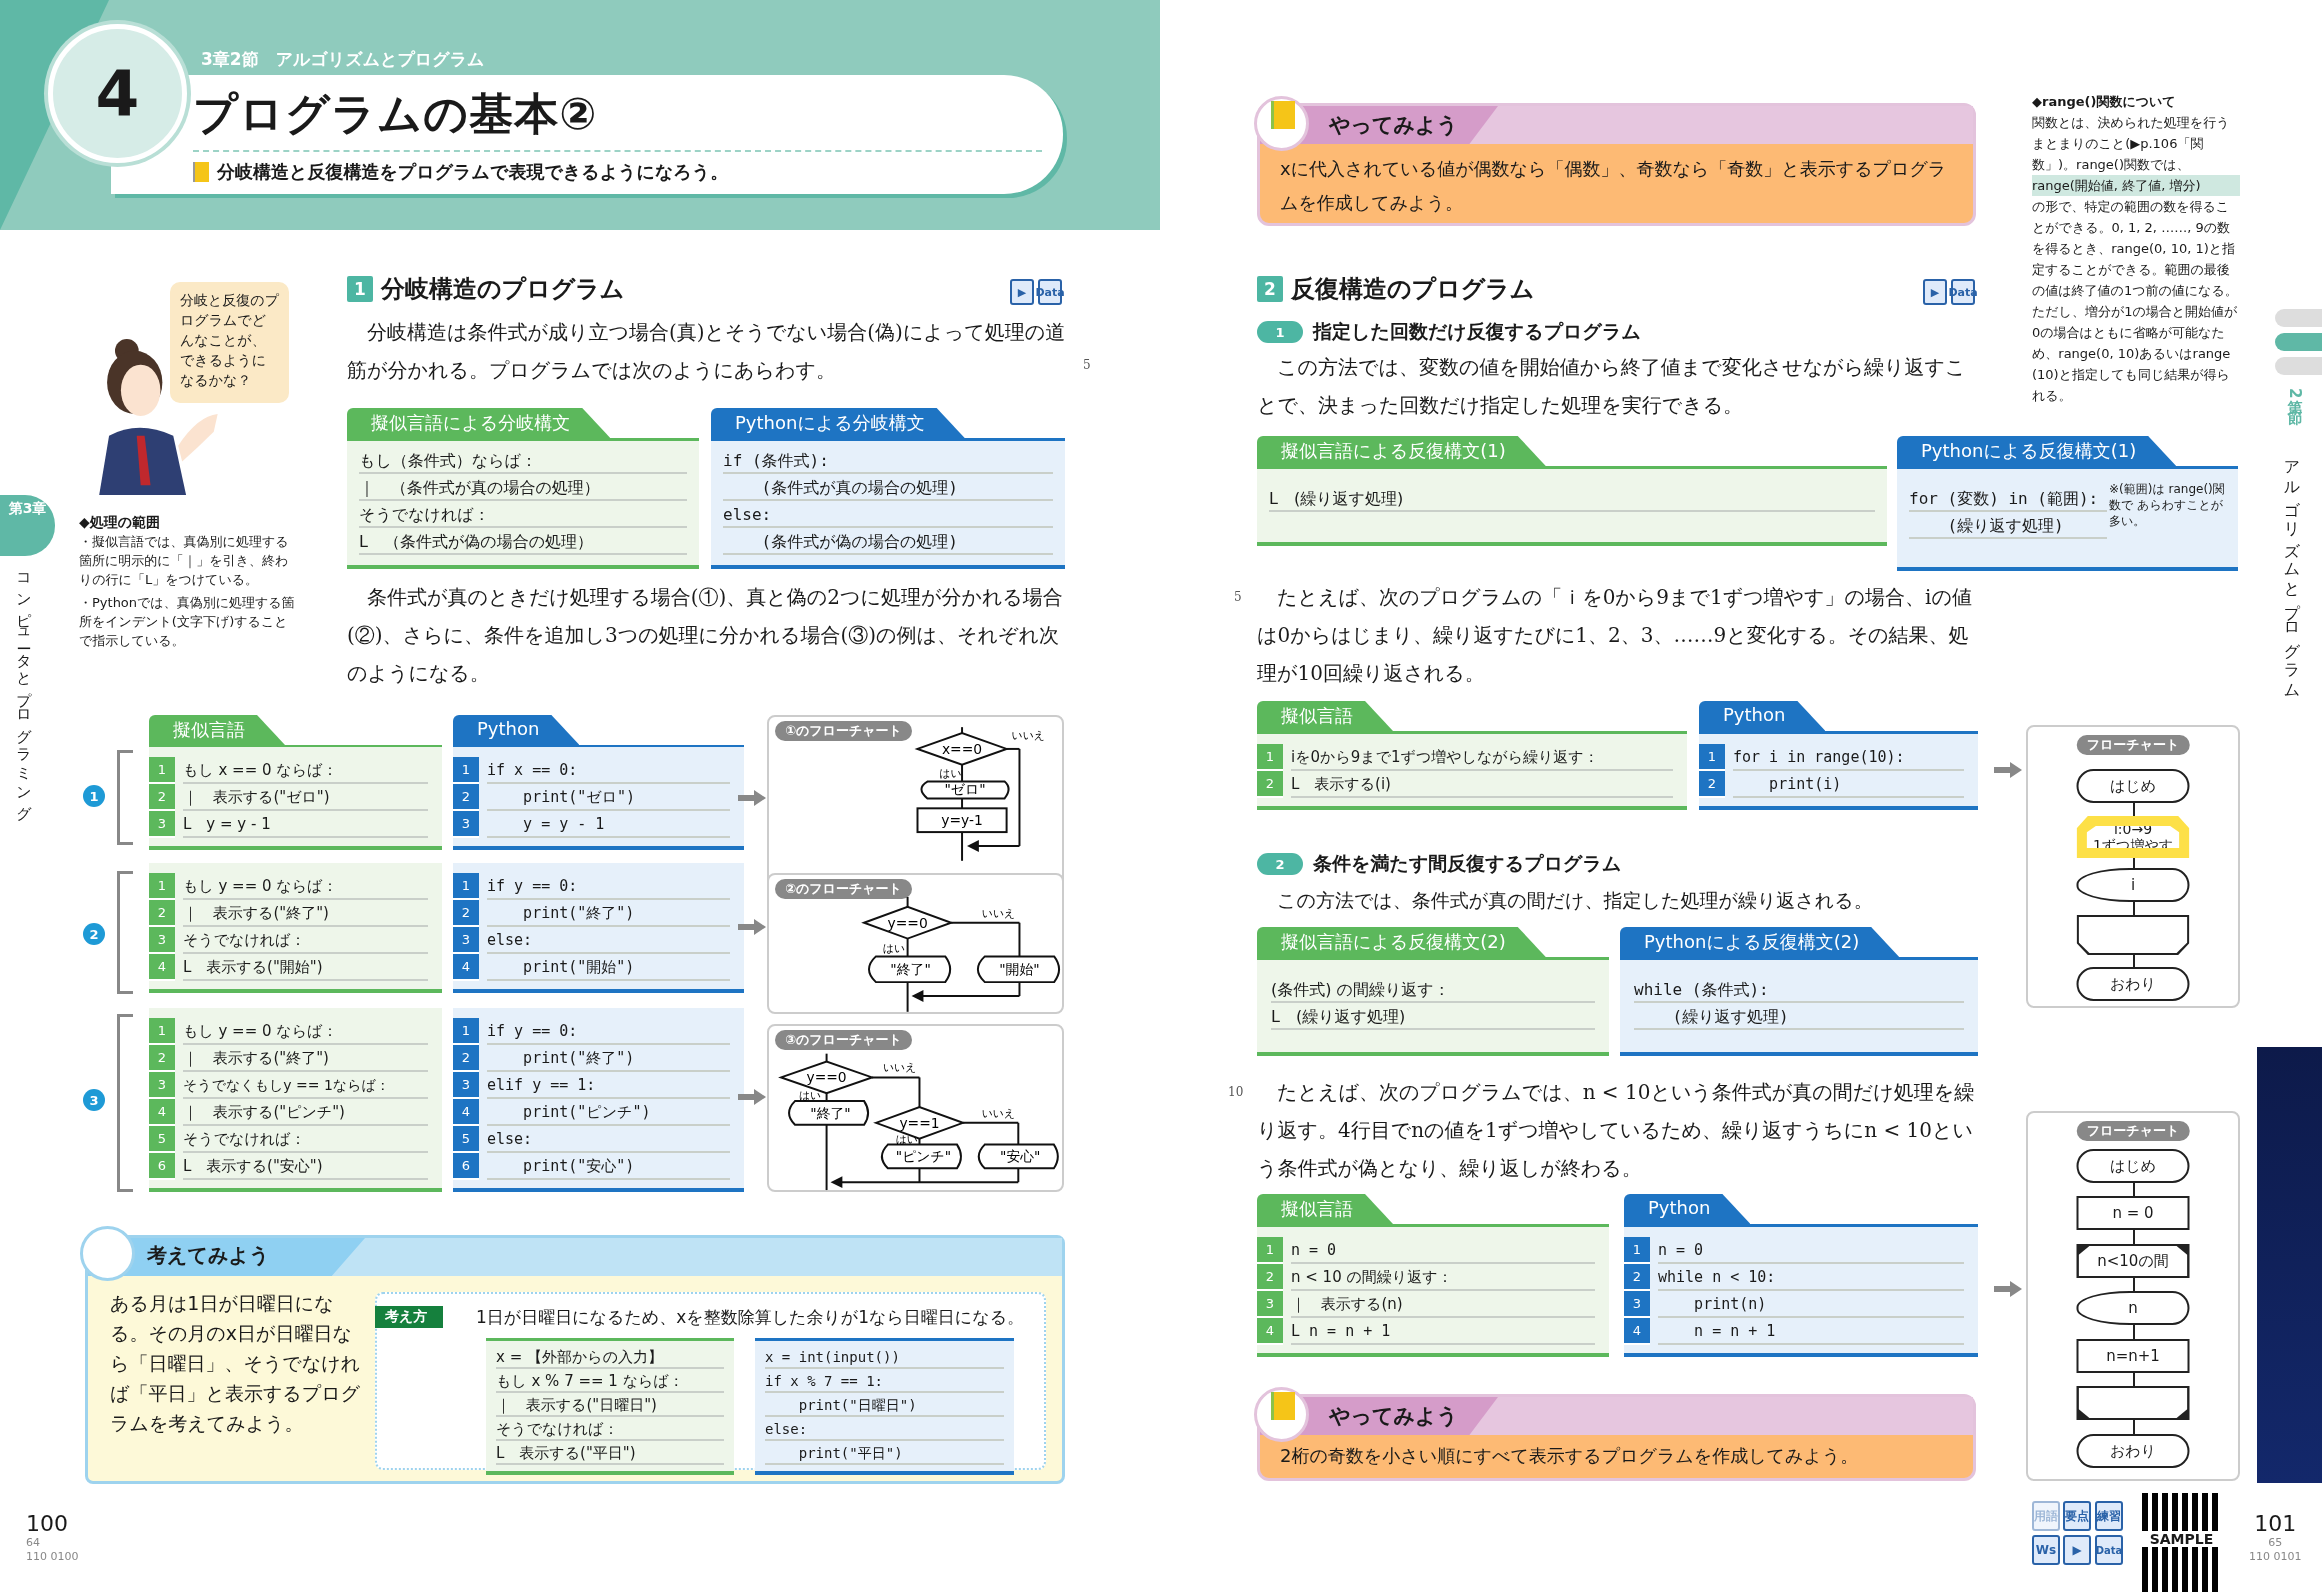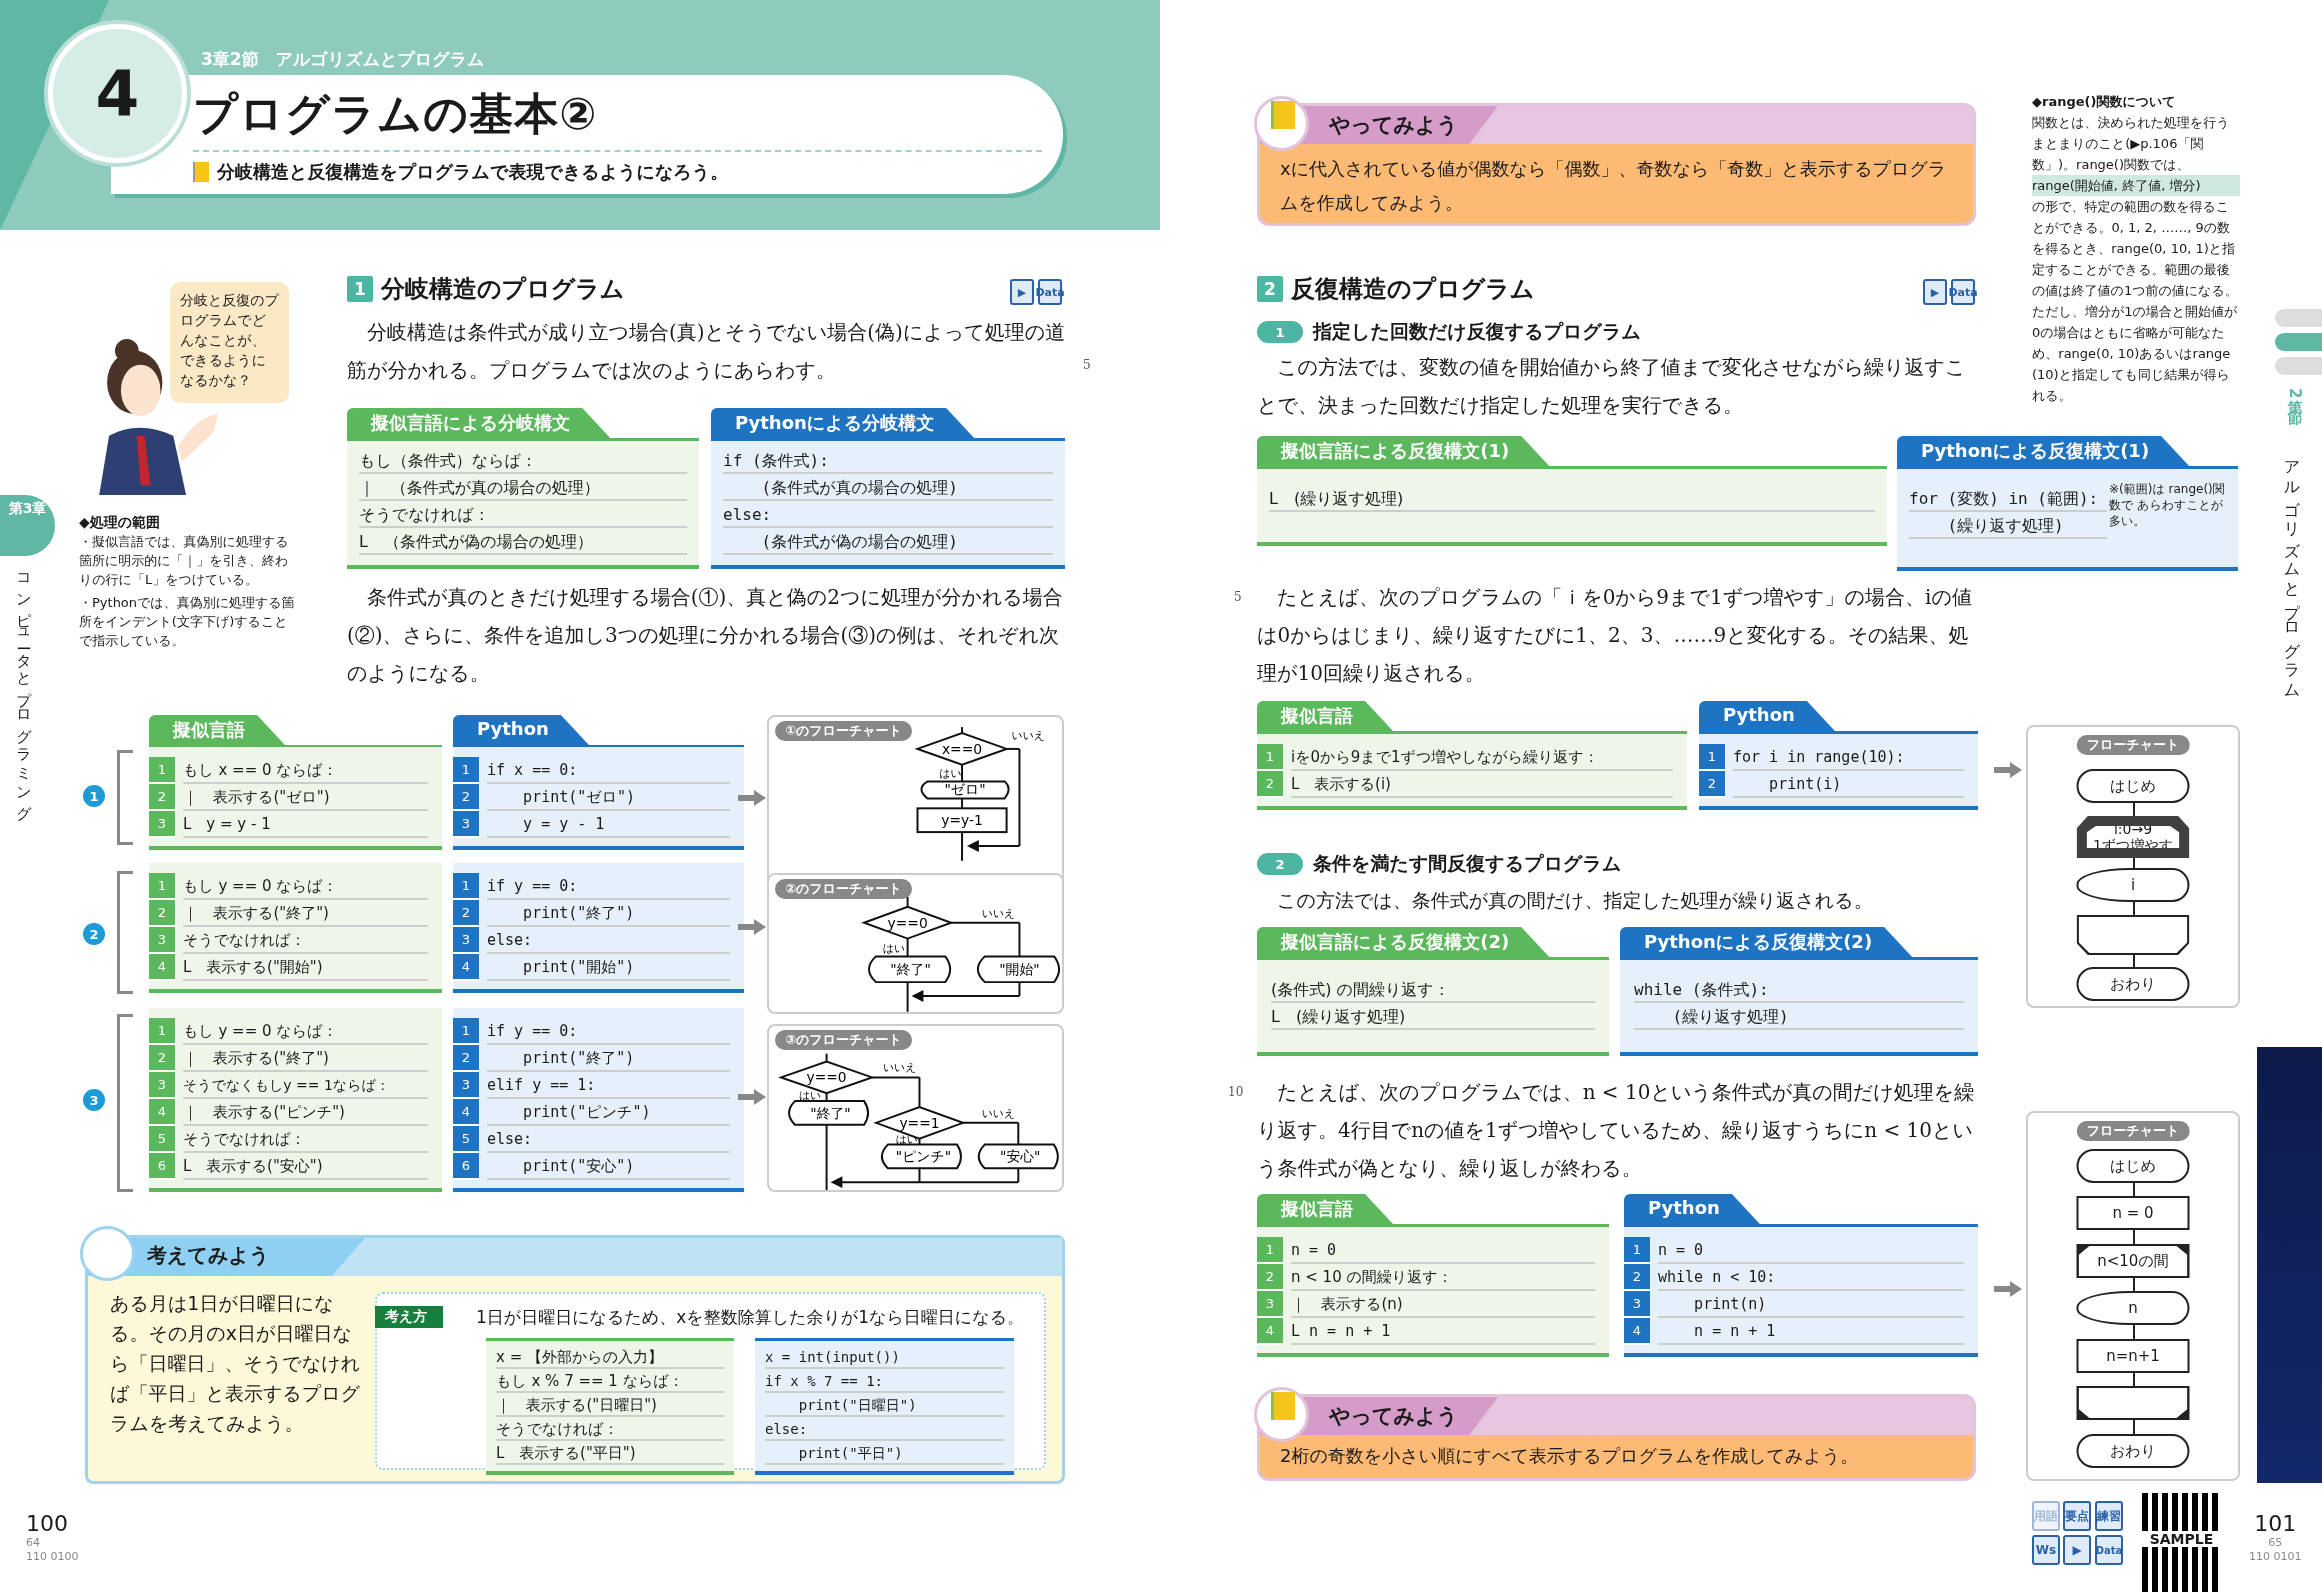--- a/index.html
+++ b/index.html
@@ -29,21 +29,21 @@
 .person{left:79px;top:337px;width:149px;height:158px}
 .note-l{left:79px;top:513px;width:218px;font-size:13px;line-height:19px}
 .note-l b{font-size:14px}
 .h2{font-size:24px;font-weight:bold;display:flex;align-items:center;gap:8px}
 .badge-sq{width:26px;height:26px;background:#4db6a3;color:#fff;font-size:17px;display:flex;align-items:center;justify-content:center;border-radius:2px}
 .ic{display:inline-flex;width:24px;height:26px;border:2px solid #2a62a8;border-radius:3px;background:#dfeafa;color:#2a62a8;font-size:11px;align-items:center;justify-content:center;font-weight:bold;margin-left:4px}
 .para{font-size:20px;line-height:38px;font-family:"DejaVu Serif","Liberation Serif",serif}
 .linenum{font-size:12px;color:#555;font-family:"DejaVu Serif",serif}
 
 .panel{position:absolute}
-.ptab{height:30px;display:inline-block;color:#fff;font-weight:bold;font-size:18px;padding:3px 40px 0 24px;clip-path:polygon(0 0,calc(100% - 28px) 0,100% 100%,0 100%);border-radius:6px 0 0 0}
+.ptab{height:30px;display:inline-block;color:#fff;font-weight:normal;font-size:18px;padding:3px 40px 0 24px;clip-path:polygon(0 0,calc(100% - 28px) 0,100% 100%,0 100%);border-radius:6px 0 0 0}
 .pg .ptab{background:#5cb85c}.pb .ptab{background:#1e74c3}
 .pbody{border-top:3px solid;border-bottom:4px solid;padding:6px 12px 10px}
 .pg .pbody{background:#eef6ea;border-color:#5cb85c}
 .pb .pbody{background:#e6f0fa;border-color:#1e74c3}
 .pline{font-size:16px;height:27px;line-height:27px;border-bottom:2px solid #c9cfc9;white-space:pre}
 .code{position:absolute}
 .code .pbody{padding:10px 0 8px 0}
 .crow{display:flex;height:27px}
 .cn{width:26px;color:#fff;font-size:13px;text-align:center;line-height:26px;margin-right:8px;border-bottom:2px solid #fff}
 .pg .cn{background:#5cb85c}.pb .cn{background:#1e74c3}
@@ -493,21 +493,21 @@
         <span class="ct mono">    print(i)</span>
       </div>
   </div>
 </div>
 <div class="arrow" style="left:2010px;top:762px"></div>
 
 <div class="fcbox" style="left:2026px;top:725px;width:214px;height:283px">
   <div class="fclabel" style="left:50%;transform:translateX(-50%);top:8px;white-space:nowrap">フローチャート</div>
   <div class="vline" style="top:59px;height:198px"></div>
   <div class="fc-node term" style="top:42px">はじめ</div>
-  <div class="fc-node loopb" style="top:89px;height:42px;white-space:pre-line;border:none;background:#404040;padding:10px"><div style="background:#fff;width:100%;height:100%;clip-path:polygon(10% 0,90% 0,100% 30%,100% 100%,0 100%,0 30%);display:flex;align-items:center;justify-content:center;font-size:14px;line-height:16px;white-space:pre-line">i:0→9
+  <div class="fc-node loopb" style="top:89px;height:42px;white-space:pre-line;border:none;background:#fde047;padding:10px"><div style="background:#fff;width:100%;height:100%;clip-path:polygon(10% 0,90% 0,100% 30%,100% 100%,0 100%,0 30%);display:flex;align-items:center;justify-content:center;font-size:14px;line-height:16px;white-space:pre-line">i:0→9
 1ずつ増やす</div></div>
   <div class="fc-node disp" style="top:141px">i</div>
   <div class="fc-node loope" style="top:188px;height:40px;border:none;background:#222;padding:2px">
       <div style="background:#fff;width:100%;height:100%;clip-path:polygon(0 0,100% 0,100% 70%,90% 100%,10% 100%,0 70%)"></div>
     </div>
   <div class="fc-node term" style="top:240px">おわり</div>
 </div>
 
 <div class="abs h3" style="left:1257px;top:851px">
   <span class="pillnum">2</span>

